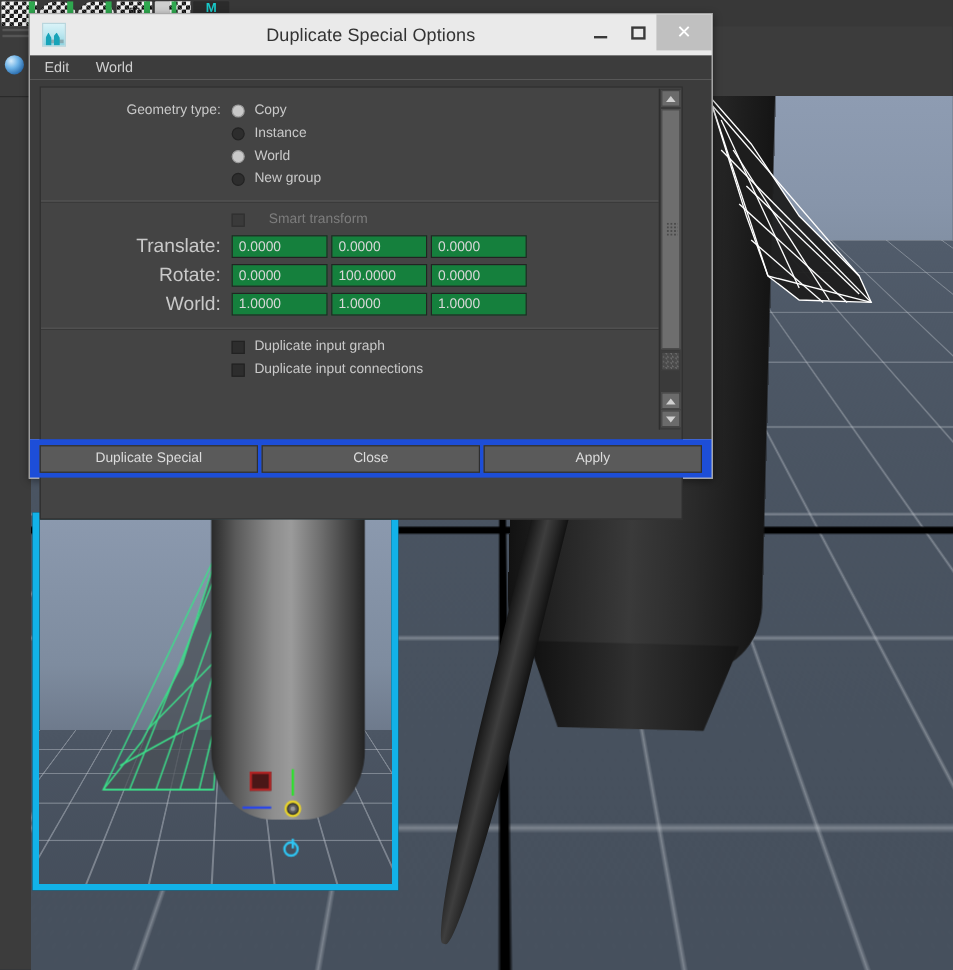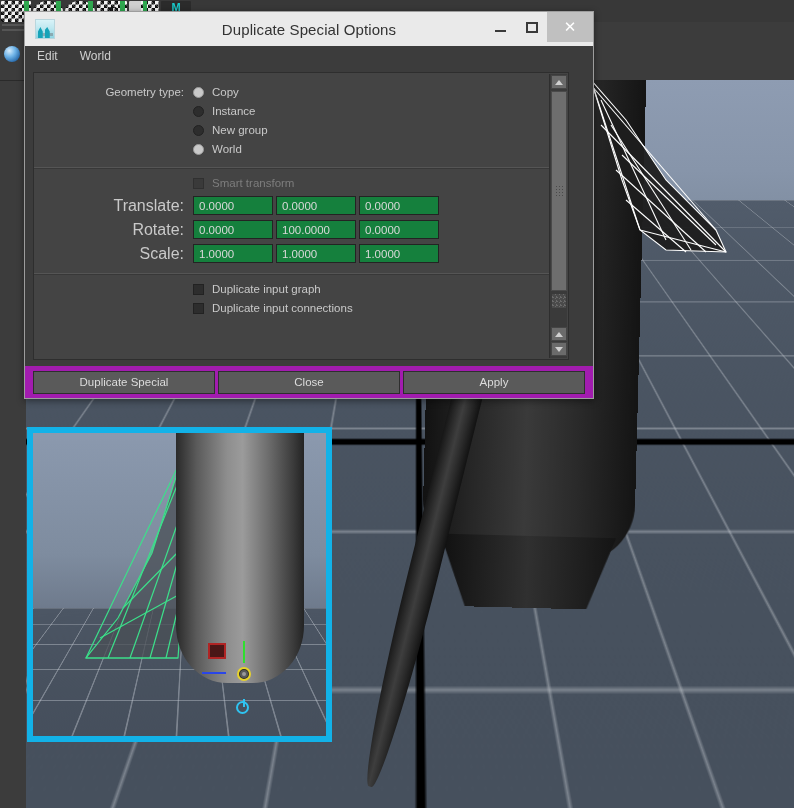--- a/index.html
+++ b/index.html
@@ -140,36 +140,36 @@
   .win-btn{width:31px;display:flex;align-items:center;justify-content:center;cursor:default;}
   .win-btn.close{width:46px;background:#c0c0c0;color:#fff;font-size:15px;}
   .win-min{width:11px;height:2px;background:#3a3a3a;margin-top:8px;}
   .win-max{width:12px;height:11px;border:2px solid #3a3a3a;box-sizing:border-box;}
 
   #menubar{height:20px;background:#3c3c3c;display:flex;align-items:center;padding-left:12px;gap:22px;}
   .menu-item{color:#cfcfcf;font-size:12px;cursor:default;}
 
   #dlg-body{position:absolute;left:0;top:54px;width:568px;height:300px;background:#3c3c3c;
       padding:0;box-sizing:border-box;}
-  #form-frame{position:absolute;left:8px;top:6px;width:536px;height:288px;
+  #form-frame{position:absolute;left:8px;top:6px;width:536px;height:361px;
       background:#444444;border:1px solid #2e2e2e;box-sizing:border-box;overflow:hidden;}
   .formscroll{position:absolute;left:0;top:0;width:515px;height:286px;}
 
   .sep{height:1px;background:#555;margin:6px 0 6px 0;box-shadow:0 1px 0 #383838;}
 
   .row{display:flex;align-items:center;height:18px;margin-top:1px;}
   .row .lbl{width:150px;text-align:right;padding-right:9px;color:#c9c9c9;font-size:11.5px;}
   .radio{width:11px;height:11px;border-radius:50%;background:#2d2d2d;border:1px solid #222;
       box-sizing:border-box;margin-right:8px;flex:none;}
   .radio.on{background:#c9c9c9;border-color:#9a9a9a;}
   .opt-txt{color:#c9c9c9;font-size:11.5px;}
   .chk{width:11px;height:11px;background:#2d2d2d;border:1px solid #222;box-sizing:border-box;
       margin-right:8px;flex:none;}
   .chk.dis{background:#3a3a3a;border-color:#303030;}
-  .txt-dis{color:#7d7d7d;}
+  .txt-dis{color:#7d7d7d;margin-left:12px;}
 
   .frow{display:flex;align-items:center;height:21px;margin-top:3px;}
   .frow .lbl{width:150px;text-align:right;padding-right:9px;color:#c9c9c9;font-size:16px;}
   .fld{width:80px;height:19px;background:#15803d;border:1px solid #232323;box-sizing:border-box;
       color:#d8d8d8;font-size:11.5px;display:flex;align-items:center;padding-left:5px;margin-right:3px;}
   .slider{flex:1;height:19px;position:relative;margin-left:8px;margin-right:6px;}
   .slider .track{position:absolute;left:0;top:9px;width:100%;height:2px;background:#2b2b2b;border-bottom:1px solid #555;}
   .slider .knob{position:absolute;left:1px;top:2px;width:13px;height:15px;background:#7c7c7c;
       border:1px solid #3a3a3a;box-sizing:border-box;
       clip-path:polygon(0 0,100% 0,100% 70%,50% 100%,0 70%);}
@@ -183,21 +183,21 @@
   .sb-arrow .down{width:0;height:0;border-left:4px solid transparent;border-right:4px solid transparent;border-top:5px solid #d0d0d0;}
   #sb-thumb{position:absolute;left:1px;top:17px;width:16px;height:200px;background:#6e6e6e;
       border:1px solid #4a4a4a;box-sizing:border-box;}
   #sb-thumb .grip{position:absolute;left:3px;top:50%;transform:translateY(-50%);width:10px;height:12px;
       background-image:radial-gradient(#4a4a4a 40%,transparent 41%);background-size:3px 3px;}
   #sb-tex{position:absolute;left:1px;top:219px;width:16px;height:16px;background:#4a4a4a;
       background-image:linear-gradient(45deg,#6a6a6a 25%,transparent 25%,transparent 75%,#6a6a6a 75%);
       background-size:4px 4px;border:1px solid #3a3a3a;box-sizing:border-box;}
   .sb-bot{position:absolute;left:1px;bottom:1px;width:16px;}
 
-  #btnbar{position:absolute;left:0;bottom:0;width:568px;height:32px;background:#a21caf;
+  #btnbar{position:absolute;left:0;bottom:0;width:568px;height:32px;background:#1d4ed8;
       display:flex;align-items:center;gap:3px;padding:0 8px;box-sizing:border-box;}
   .dbtn{flex:1;height:23px;background:#5a5a5a;border:1px solid #2e2e2e;box-sizing:border-box;
       color:#dcdcdc;font-size:11.5px;display:flex;align-items:center;justify-content:center;cursor:default;}
 </style>
 </head>
 <body>
 
 <div id="app">
 
   <div id="shelf">
@@ -356,27 +356,27 @@
             <div class="opt-txt">Copy</div>
           </div>
           <div class="row">
             <div class="lbl"></div>
             <div class="radio"></div>
             <div class="opt-txt">Instance</div>
           </div>
 
           <div class="row">
             <div class="lbl"></div>
+            <div class="radio on"></div>
+            <div class="opt-txt">World</div>
+          </div>
+          <div class="row">
+            <div class="lbl"></div>
             <div class="radio"></div>
             <div class="opt-txt">New group</div>
-          </div>
-          <div class="row">
-            <div class="lbl"></div>
-            <div class="radio on"></div>
-            <div class="opt-txt">World</div>
           </div>
 
           <div class="sep" style="margin-top:9px"></div>
 
           <div class="row">
             <div class="lbl"></div>
             <div class="chk dis"></div>
             <div class="opt-txt txt-dis">Smart transform</div>
           </div>
 
@@ -388,21 +388,21 @@
           </div>
 
           <div class="frow">
             <div class="lbl">Rotate:</div>
             <div class="fld">0.0000</div>
             <div class="fld">100.0000</div>
             <div class="fld">0.0000</div>
           </div>
 
           <div class="frow">
-            <div class="lbl">Scale:</div>
+            <div class="lbl">World:</div>
             <div class="fld">1.0000</div>
             <div class="fld">1.0000</div>
             <div class="fld">1.0000</div>
           </div>
 
 
           <div class="sep" style="margin-top:9px"></div>
 
           <div class="row">
             <div class="lbl"></div>

